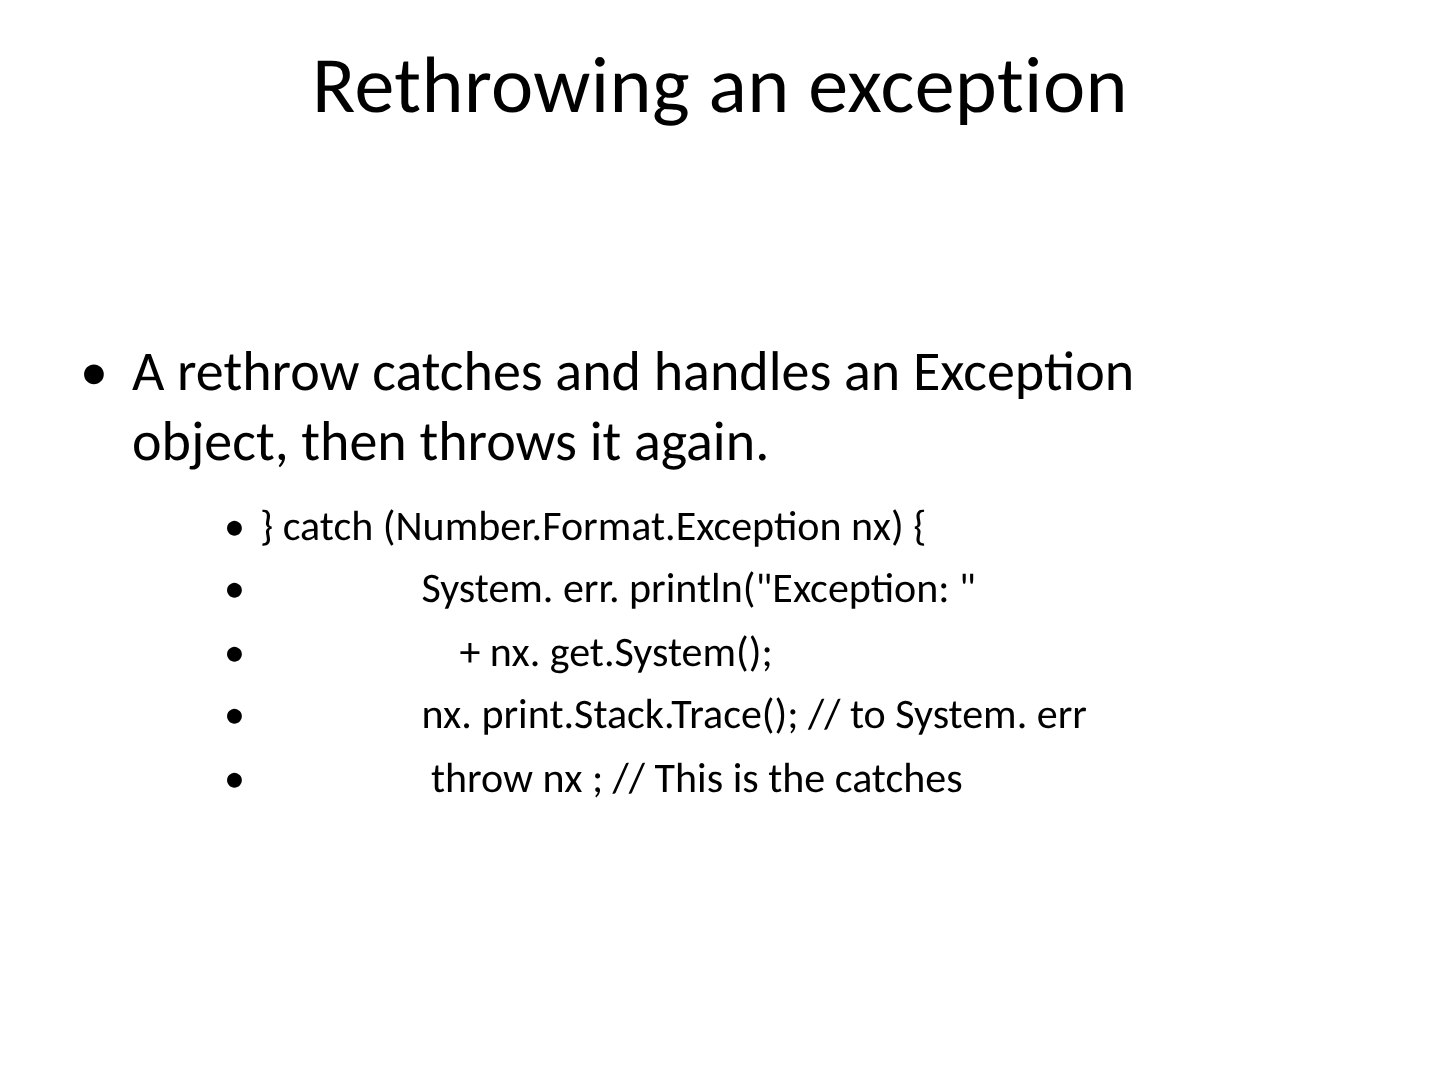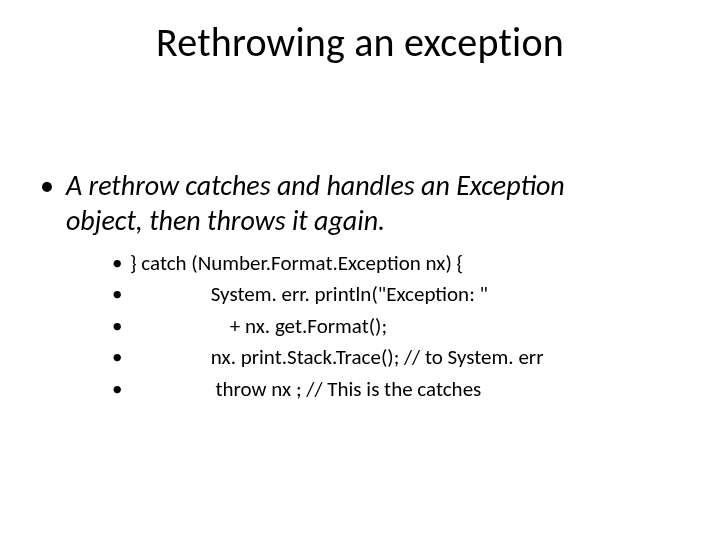--- a/index.html
+++ b/index.html
@@ -37,21 +37,20 @@
   }
   .top-bullet .bullet-dot {
     position: absolute;
     left: 0;
     top: 0;
     font-size: 28px;
   }
   .top-bullet .bullet-text {
     display: block;
     margin-left: 26px;
-    font-style: italic;
   }
   .sub-list {
     position: absolute;
     top: 248px;
     left: 112px;
     right: 40px;
     font-size: 21px;
     line-height: 1.45;
   }
   .sub-item {
@@ -85,21 +84,21 @@
     <div class="sub-item">
       <span class="sub-dot">•</span>
       <span class="sub-text">} catch (Number.Format.Exception nx) {</span>
     </div>
     <div class="sub-item">
       <span class="sub-dot">•</span>
       <span class="sub-text">                 System. err. println("Exception: "</span>
     </div>
     <div class="sub-item">
       <span class="sub-dot">•</span>
-      <span class="sub-text">                     + nx. get.Format();</span>
+      <span class="sub-text">                     + nx. get.System();</span>
     </div>
     <div class="sub-item">
       <span class="sub-dot">•</span>
       <span class="sub-text">                 nx. print.Stack.Trace(); // to System. err</span>
     </div>
     <div class="sub-item">
       <span class="sub-dot">•</span>
       <span class="sub-text">                  throw nx ; // This is the catches</span>
     </div>
   </div>

